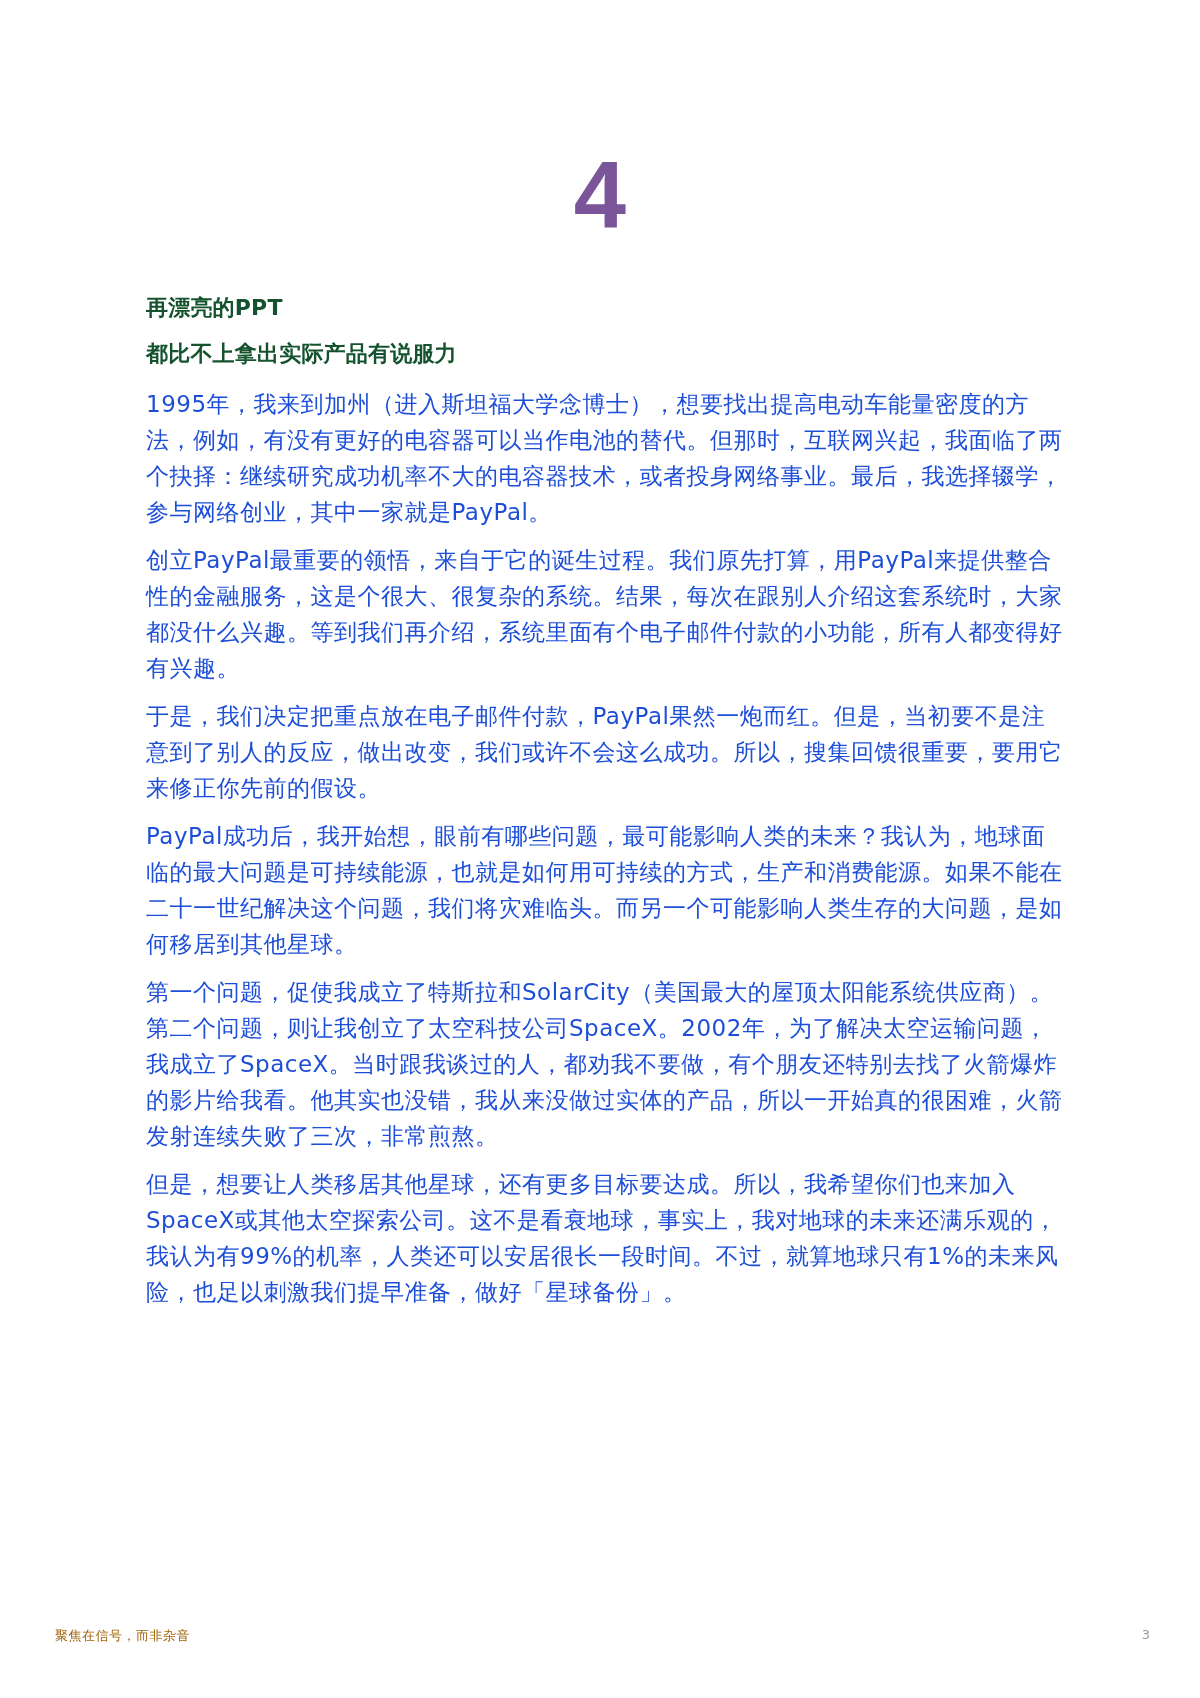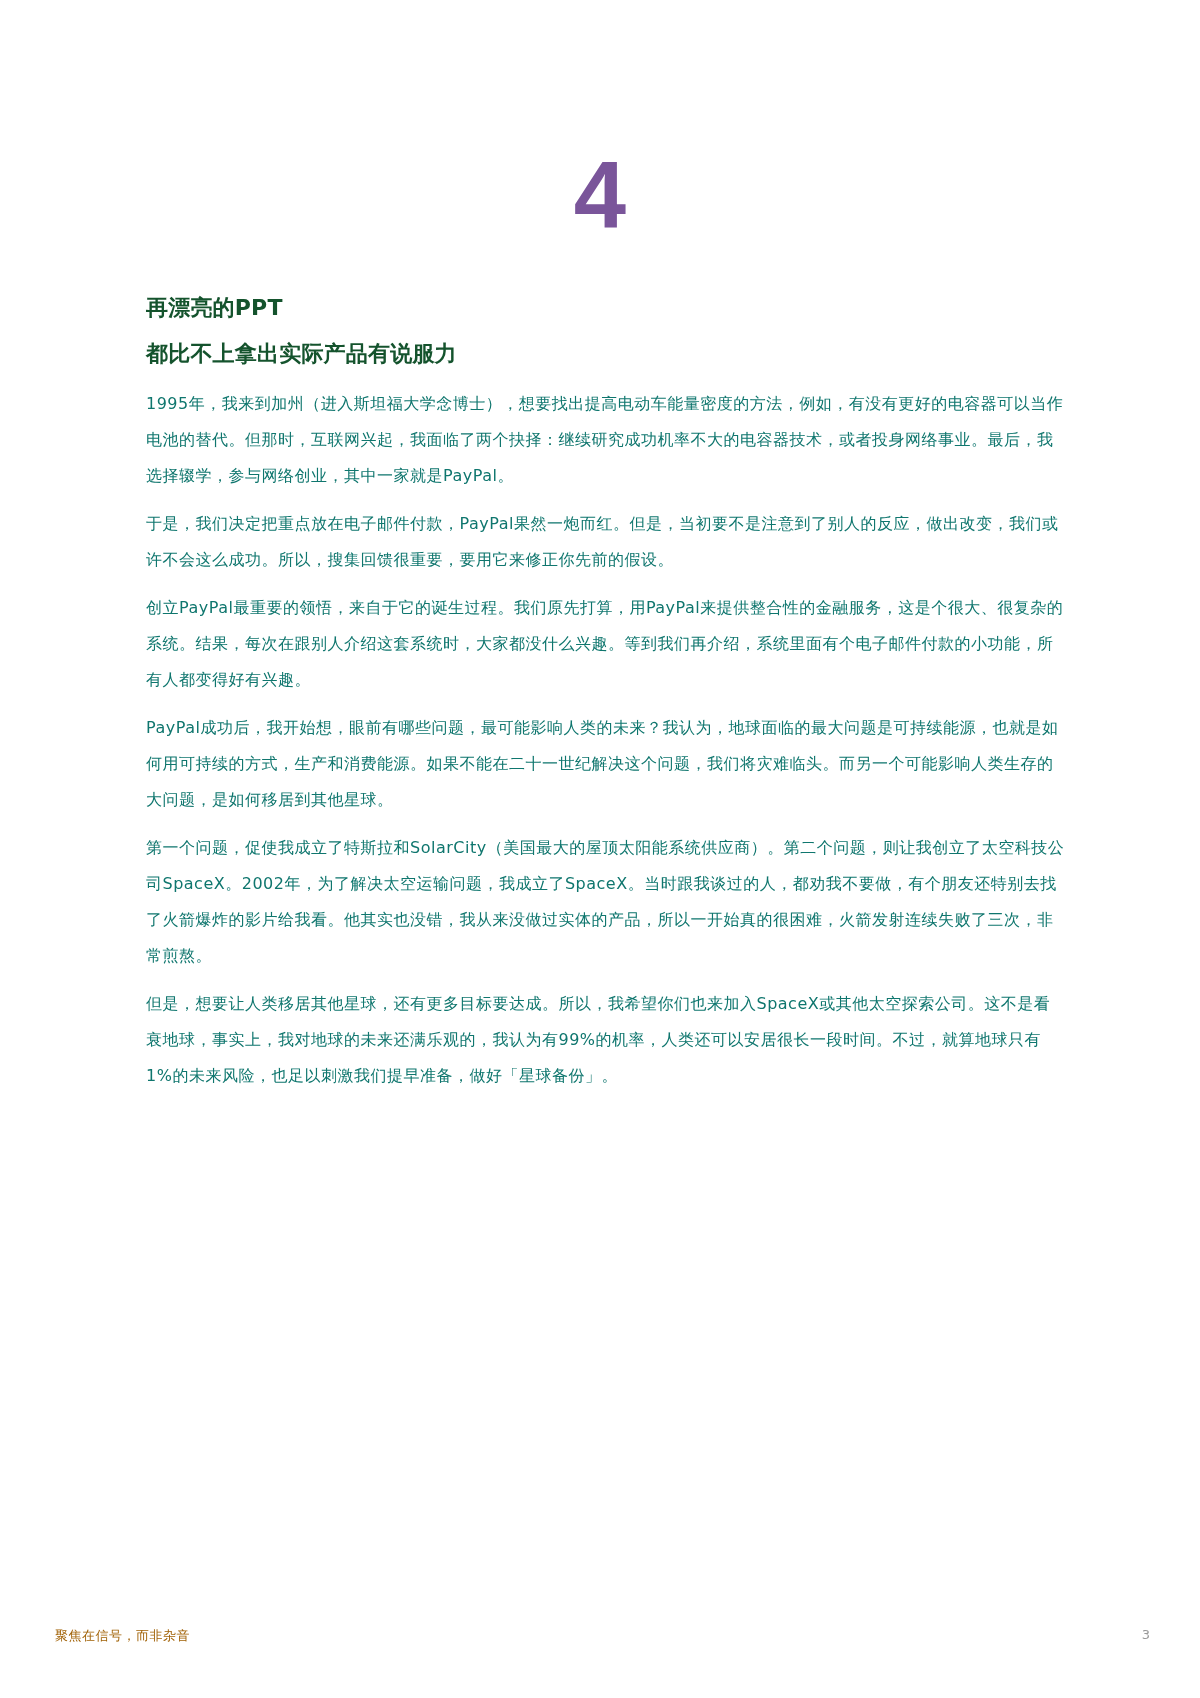--- a/index.html
+++ b/index.html
@@ -37,24 +37,24 @@
       font-weight: bold;
       font-size: 22px;
       line-height: 32px;
       margin: 0;
       color: #14532d;
       letter-spacing: 0.2px;
     }
     .heading.h1 { margin-bottom: 16px; }
     .heading.h2 { margin-bottom: 14px; font-family: Liberation Mono, monospace; }
     .para {
-      font-size: 16px;
+      font-size: 23px;
       line-height: 36px;
       margin: 12px 0 12px 0;
-      color: #0f766e;
+      color: #1d4ed8;
       letter-spacing: 0.5px;
     }
     .footer-left {
       position: absolute;
       left: 55px;
       top: 1627px;
       font-size: 13px;
       color: #a16207;
       letter-spacing: 0.5px;
     }
@@ -69,21 +69,21 @@
 </head>
 <body>
 
 <div class="chapter-number">4</div>
 
 <div class="content">
   <p class="heading h1">再漂亮的PPT</p>
   <p class="heading h2">都比不上拿出实际产品有说服力</p>
 
   <p class="para">1995年，我来到加州（进入斯坦福大学念博士），想要找出提高电动车能量密度的方法，例如，有没有更好的电容器可以当作电池的替代。但那时，互联网兴起，我面临了两个抉择：继续研究成功机率不大的电容器技术，或者投身网络事业。最后，我选择辍学，参与网络创业，其中一家就是PayPal。</p>
+  <p class="para">创立PayPal最重要的领悟，来自于它的诞生过程。我们原先打算，用PayPal来提供整合性的金融服务，这是个很大、很复杂的系统。结果，每次在跟别人介绍这套系统时，大家都没什么兴趣。等到我们再介绍，系统里面有个电子邮件付款的小功能，所有人都变得好有兴趣。</p>
   <p class="para">于是，我们决定把重点放在电子邮件付款，PayPal果然一炮而红。但是，当初要不是注意到了别人的反应，做出改变，我们或许不会这么成功。所以，搜集回馈很重要，要用它来修正你先前的假设。</p>
-  <p class="para">创立PayPal最重要的领悟，来自于它的诞生过程。我们原先打算，用PayPal来提供整合性的金融服务，这是个很大、很复杂的系统。结果，每次在跟别人介绍这套系统时，大家都没什么兴趣。等到我们再介绍，系统里面有个电子邮件付款的小功能，所有人都变得好有兴趣。</p>
   <p class="para">PayPal成功后，我开始想，眼前有哪些问题，最可能影响人类的未来？我认为，地球面临的最大问题是可持续能源，也就是如何用可持续的方式，生产和消费能源。如果不能在二十一世纪解决这个问题，我们将灾难临头。而另一个可能影响人类生存的大问题，是如何移居到其他星球。</p>
   <p class="para">第一个问题，促使我成立了特斯拉和SolarCity（美国最大的屋顶太阳能系统供应商）。第二个问题，则让我创立了太空科技公司SpaceX。2002年，为了解决太空运输问题，我成立了SpaceX。当时跟我谈过的人，都劝我不要做，有个朋友还特别去找了火箭爆炸的影片给我看。他其实也没错，我从来没做过实体的产品，所以一开始真的很困难，火箭发射连续失败了三次，非常煎熬。</p>
   <p class="para">但是，想要让人类移居其他星球，还有更多目标要达成。所以，我希望你们也来加入SpaceX或其他太空探索公司。这不是看衰地球，事实上，我对地球的未来还满乐观的，我认为有99%的机率，人类还可以安居很长一段时间。不过，就算地球只有1%的未来风险，也足以刺激我们提早准备，做好「星球备份」。</p>
 </div>
 
 <div class="footer-left">聚焦在信号，而非杂音</div>
 <div class="footer-right">3</div>
 
 </body></html>

